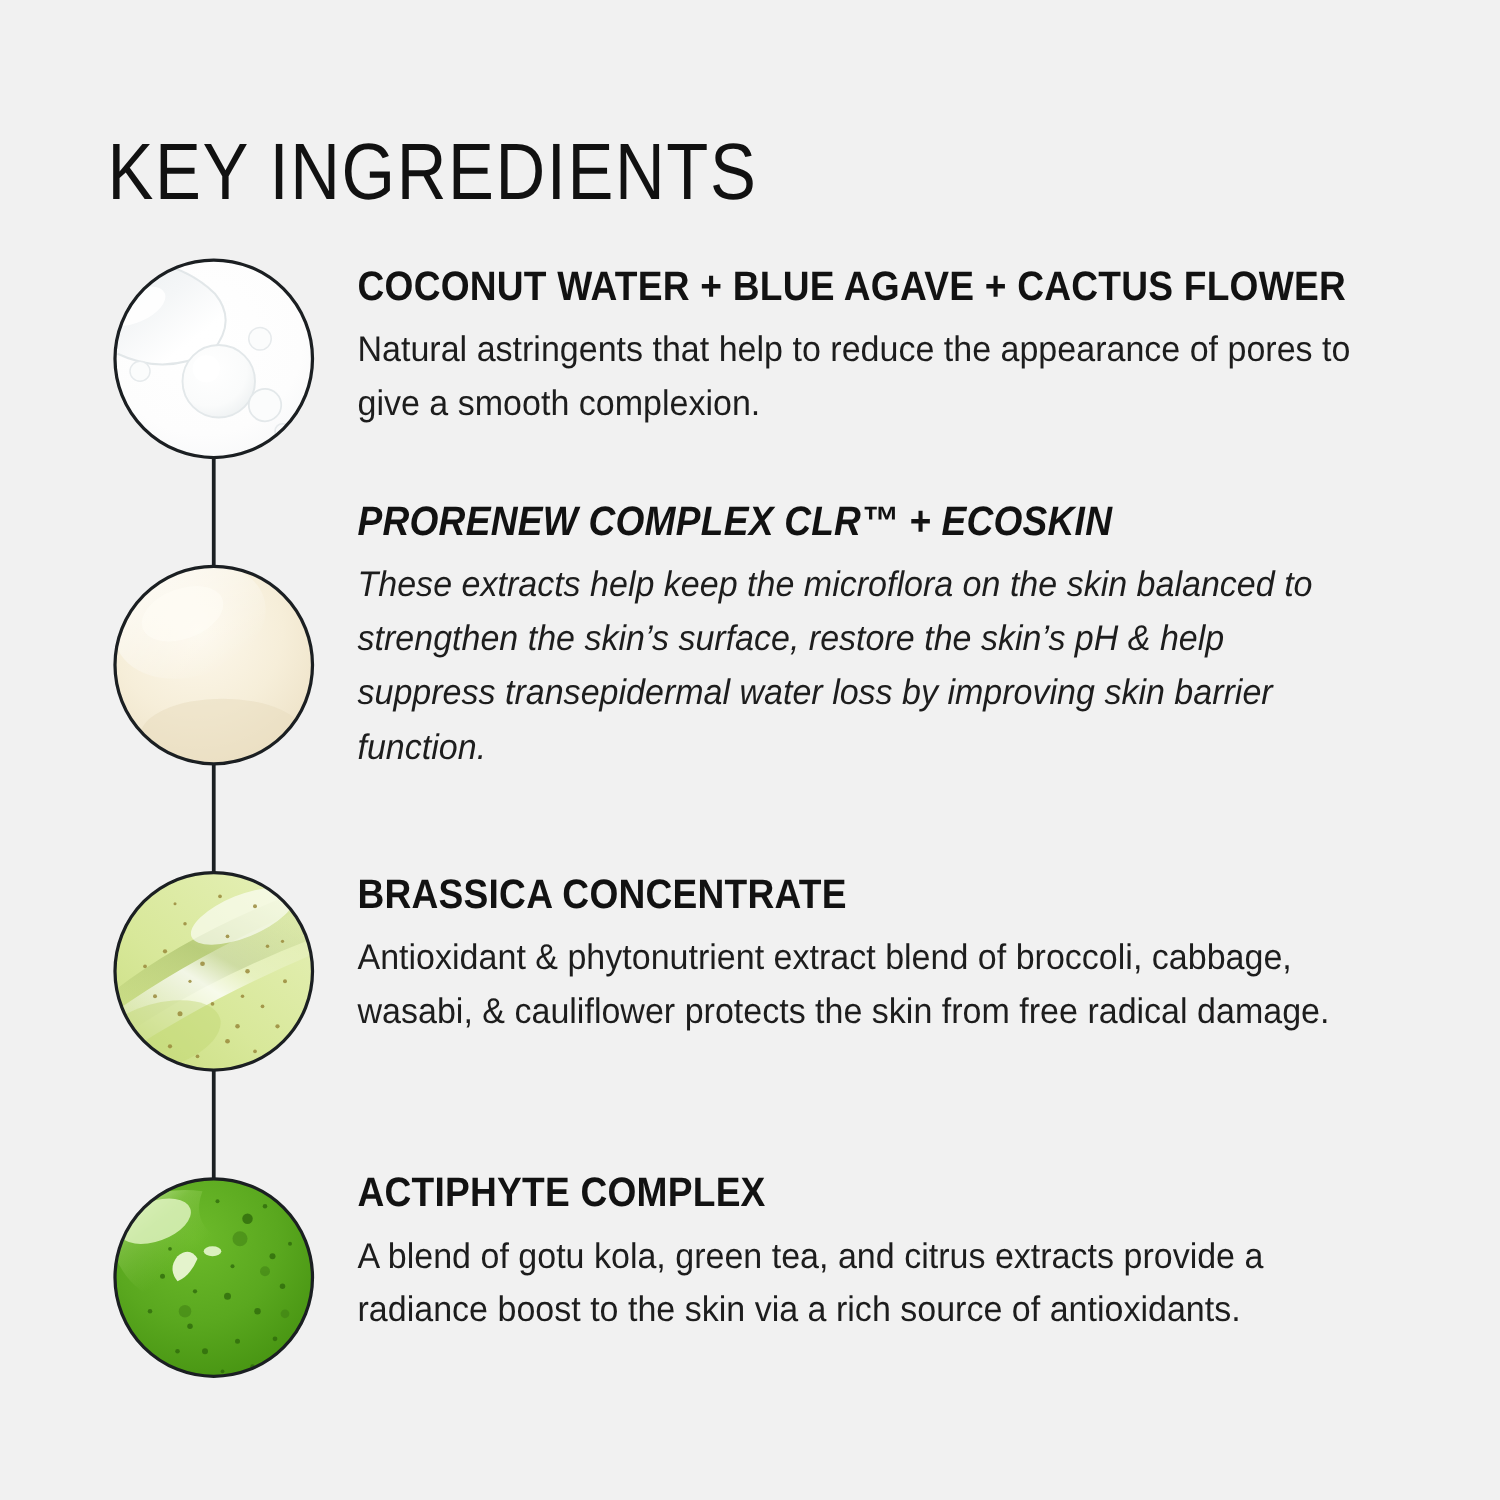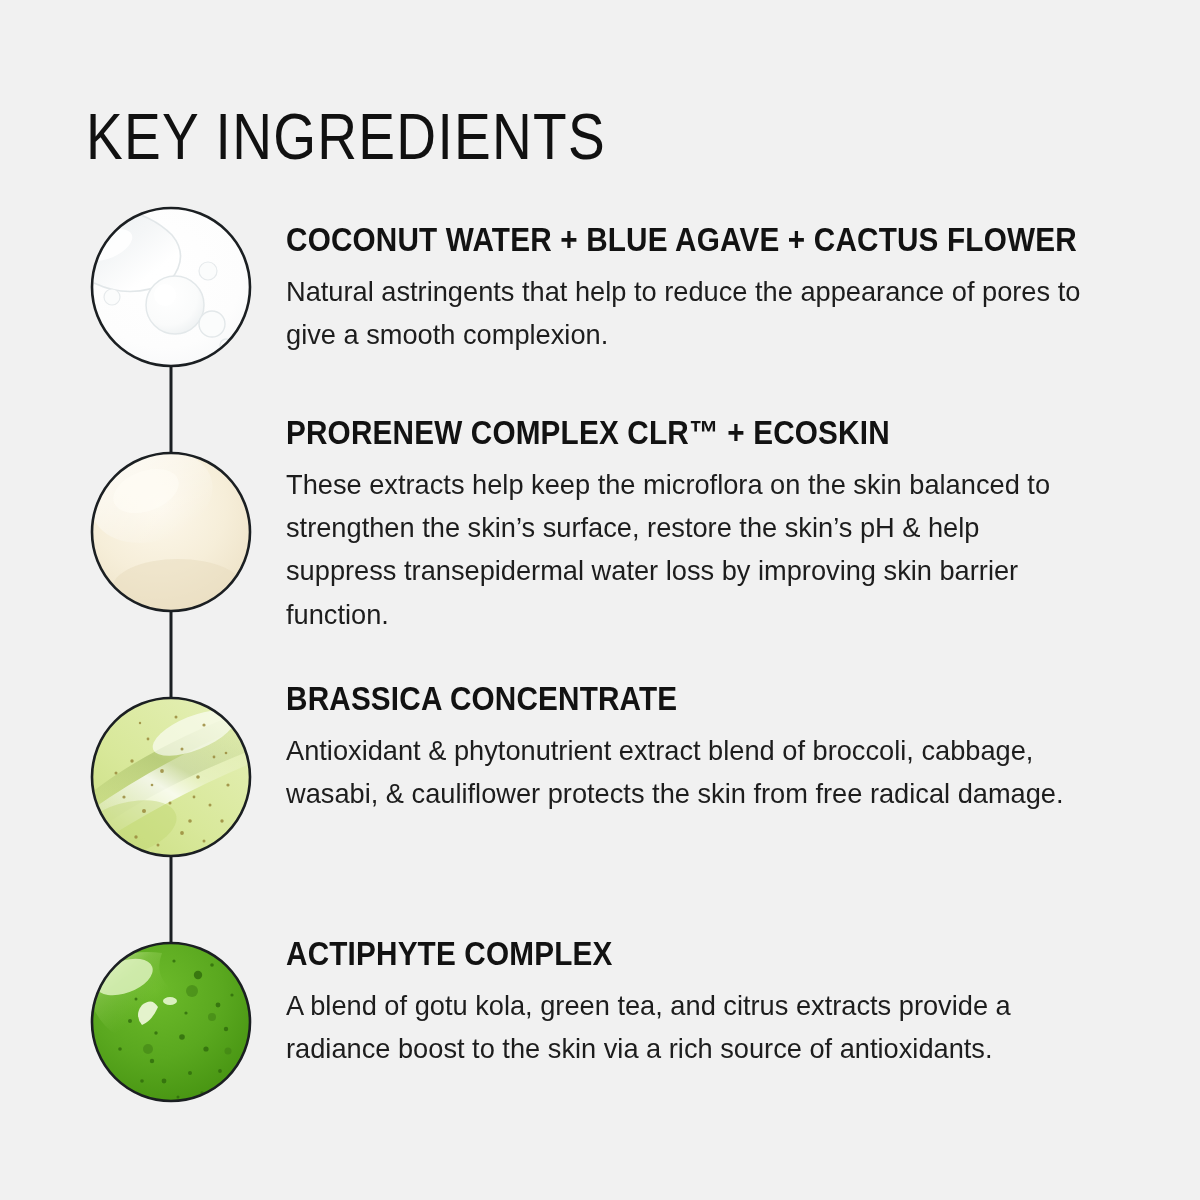--- a/index.html
+++ b/index.html
@@ -53,23 +53,23 @@
     position: absolute;
     left: 286px;
     top: 205px;
     width: 840px;
   }
   .item {
     position: absolute;
     left: 0;
     width: 840px;
   }
-  .item-0 { top: 18px; }
-  .item-1 { top: 211px; }
-  .item-2 { top: 477px; }
+  .item-0 { top: 7px; }
+  .item-1 { top: 195px; font-style: italic; }
+  .item-2 { top: 493px; }
   .item-3 { top: 732px; }
 
   .item-heading {
     font-family: "Liberation Sans", sans-serif;
     font-size: 33px;
     font-weight: bold;
     letter-spacing: 0.2px;
     color: #121212;
     line-height: 1.05;
     margin: 0 0 12px 0;

